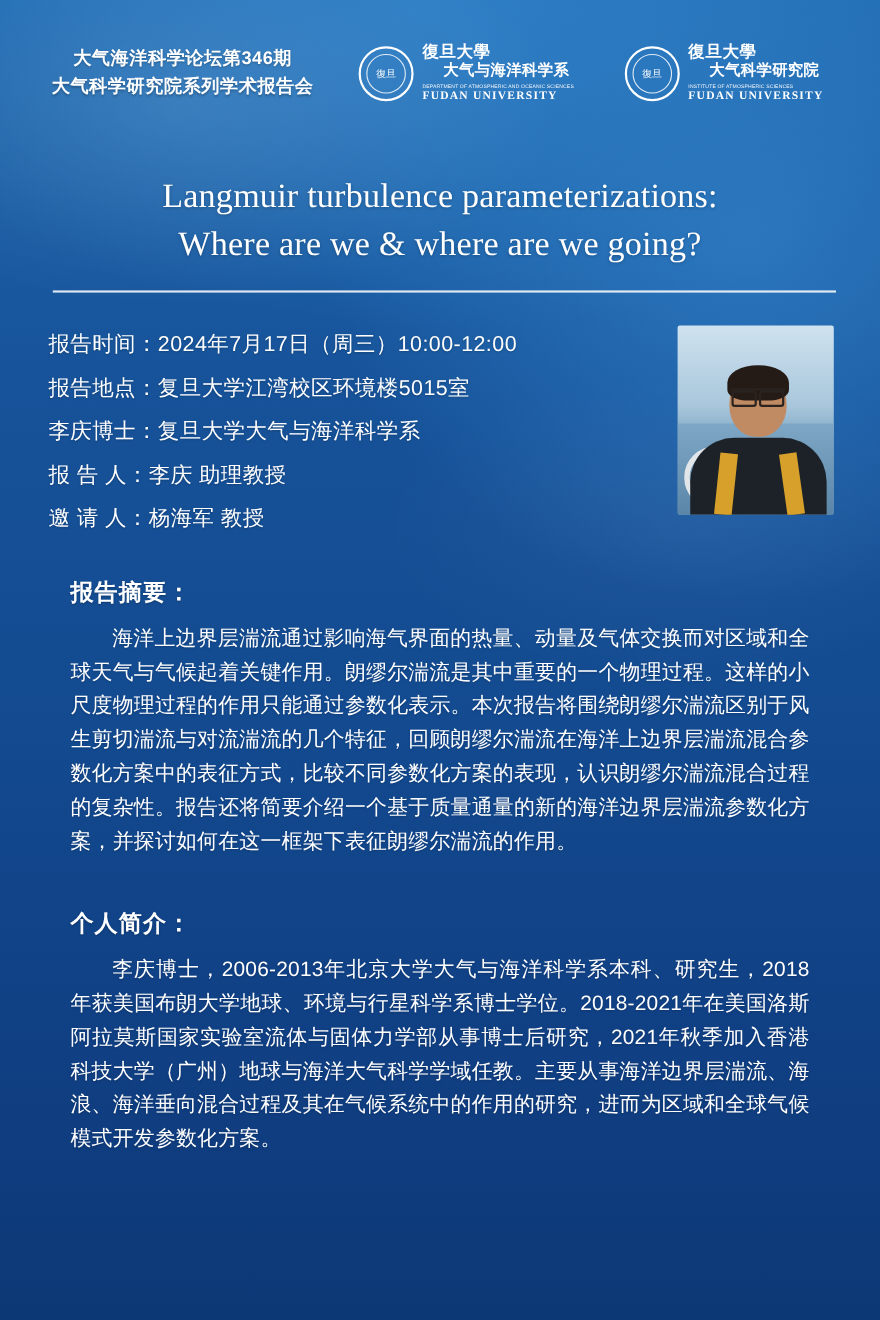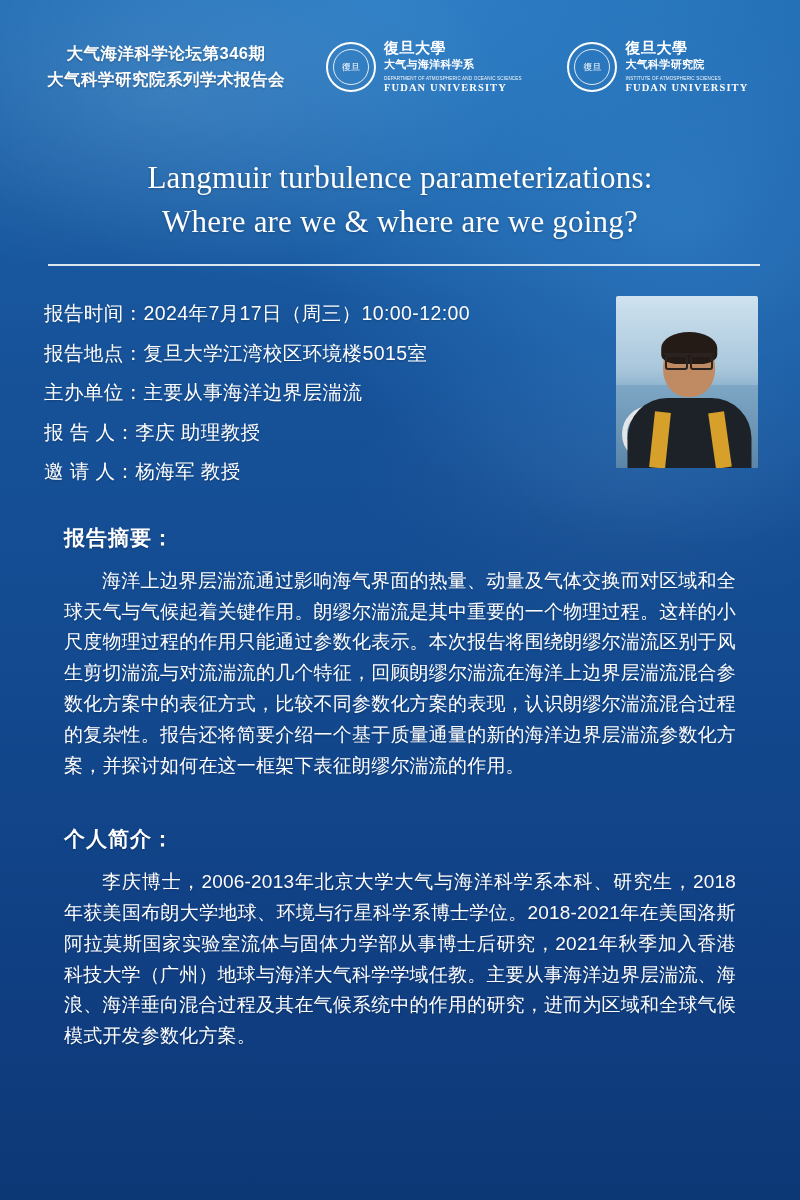--- a/index.html
+++ b/index.html
@@ -95,24 +95,24 @@
     line-height: 1.15;
   }
   .logo-cn {
     font-family: "Liberation Serif", serif;
     font-size: 15px;
     font-weight: 700;
     letter-spacing: 0.5px;
     display: block;
   }
   .logo-sub-cn {
-    font-size: 11px;
+    font-size: 14px;
     display: inline-block;
     vertical-align: 2px;
-    margin-left: 0;
+    margin-left: 19px;
     letter-spacing: 0.3px;
   }
   .logo-tiny {
     font-size: 4.6px;
     letter-spacing: 0.15px;
     display: block;
     opacity: 0.95;
     margin-top: 1px;
     white-space: nowrap;
   }
@@ -325,21 +325,21 @@
       <div>Langmuir turbulence parameterizations:</div>
       <div>Where are we &amp; where are we going?</div>
     </div>
     <div class="title-rule"></div>
   </div>
 
   <div class="info-row">
     <div class="info-list">
       <div class="info-line">报告时间：2024年7月17日（周三）10:00-12:00</div>
       <div class="info-line">报告地点：复旦大学江湾校区环境楼5015室</div>
-      <div class="info-line">主办单位：主要从事海洋边界层湍流</div>
+      <div class="info-line">李庆博士：复旦大学大气与海洋科学系</div>
       <div class="info-line">报 告 人：李庆 助理教授</div>
       <div class="info-line">邀 请 人：杨海军 教授</div>
     </div>
     <div class="photo">
       <div class="sea"></div>
       <div class="wheel"></div>
       <div class="body"></div>
       <div class="scarf-l"></div>
       <div class="scarf-r"></div>
       <div class="person-head"></div>

